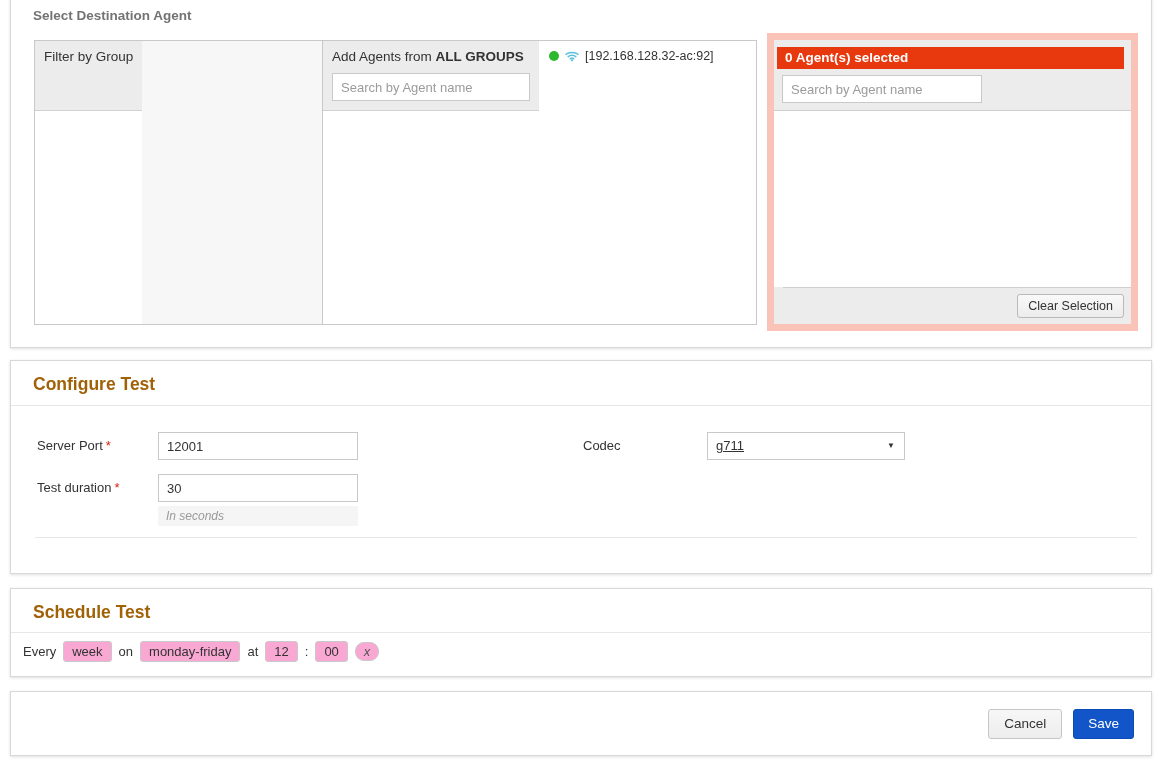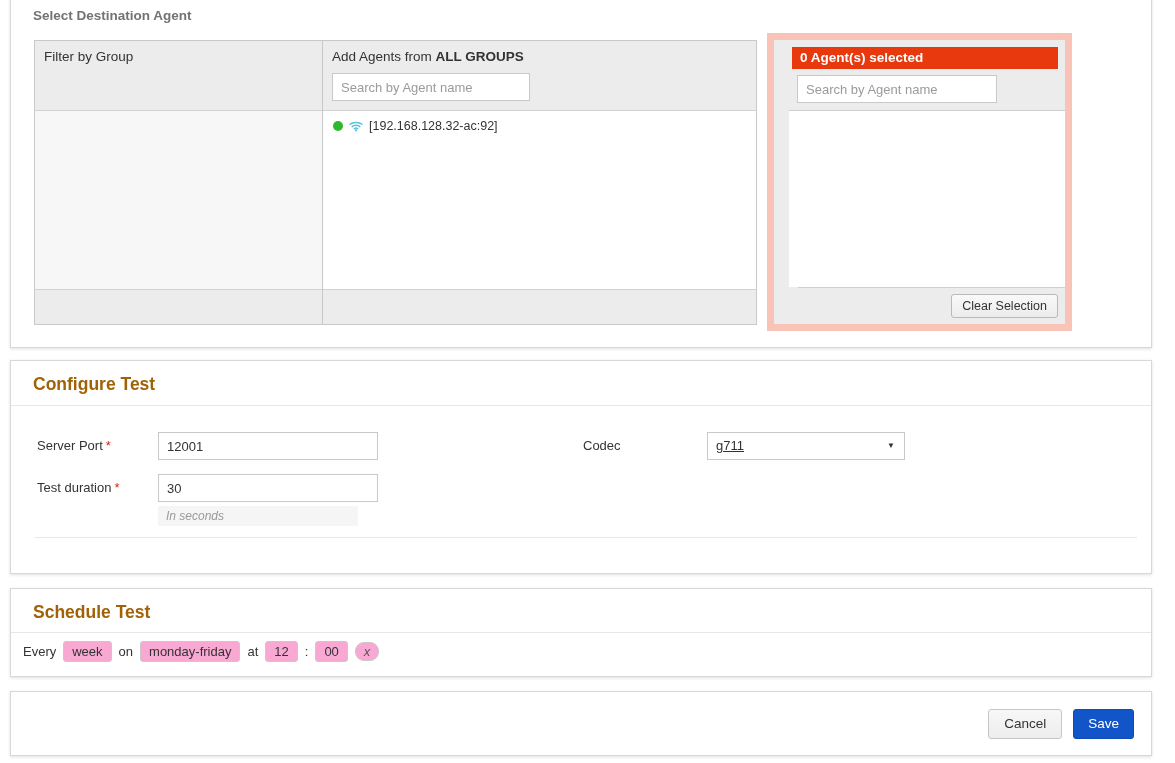--- a/index.html
+++ b/index.html
@@ -10,41 +10,41 @@
   }
   .card {
     position: absolute; left: 10px; width: 1142px; background: #fff;
     border: 1px solid #d8d8d8; box-shadow: 0 1px 3px rgba(0,0,0,0.13);
   }
 
   
   #card-select { top: -8px; height: 356px; }
   .select-title { position: absolute; left: 22px; top: 15px; font-size: 13.5px; font-weight: bold; color: #737373; }
   .agent-table { position: absolute; left: 23px; top: 47px; width: 723px; height: 285px; border: 1px solid #c9c9c9; display: flex; }
-  .col { display: flex; flex-direction: column; min-width: 0; }
+  .col { display: flex; flex-direction: row; min-width: 0; }
   .col-groups { width: 288px; border-right: 1px solid #c9c9c9; }
   .col-agents { flex: 1; }
   .col-header { height: 70px; background: #ececec; border-bottom: 1px solid #d2d2d2; padding: 8px 9px; }
   .col-header-title { font-size: 13.5px; color: #333; white-space: nowrap; }
   .search-input {
     display: block; margin-top: 9px; width: 198px; height: 28px; border: 1px solid #c9c9c9;
     padding: 0 8px; font-size: 13px; font-family: inherit; color: #333; background: #fff;
   }
   .search-input::placeholder { color: #9b9b9b; opacity: 1; }
   .col-body { flex: 1; }
   .groups-body { background: #f7f7f7; }
   .agents-body { background: #fff; padding: 8px 10px; }
   .col-footer { height: 35px; background: #ececec; border-top: 1px solid #d2d2d2; }
   .agent-item { display: flex; align-items: center; gap: 6px; font-size: 12.5px; color: #333; cursor: pointer; }
   .status-dot { width: 10px; height: 10px; border-radius: 50%; background: #2eb82e; flex: 0 0 auto; }
   .wifi-icon { display: flex; align-items: center; }
 
   .selected-panel {
-    position: absolute; left: 756px; top: 40px; width: 305px; height: 298px;
-    border: 7px solid #f9c3b8; background: #ececec; display: flex; flex-direction: column; padding-left: 15px;
+    position: absolute; left: 756px; top: 40px; width: 371px; height: 298px;
+    border: 7px solid #f9c3b8; background: #ececec; display: flex; flex-direction: column;
   }
   .sel-top { height: 70px; background: #ececec; flex: 0 0 auto; }
   .sel-banner {
     margin: 7px 7px 0 3px; height: 22px; line-height: 22px; padding: 0 8px;
     background: #e8380d; color: #fff; font-weight: bold; font-size: 13.5px;
   }
   .sel-search {
     display: block; margin: 6px 0 0 8px; width: 200px; height: 28px; border: 1px solid #c9c9c9;
     padding: 0 8px; font-size: 13px; font-family: inherit; color: #333; background: #fff;
   }
@@ -61,21 +61,21 @@
   }
 
   
   #card-configure { top: 360px; height: 214px; }
   .card-heading { position: absolute; left: 22px; top: 13px; font-size: 17.5px; font-weight: bold; color: #a16207; }
   .heading-divider { position: absolute; left: 0; right: 0; border-top: 1px solid #e7e7e7; }
   #card-configure .heading-divider { top: 44px; }
   .form-label { position: absolute; height: 28px; line-height: 28px; font-size: 13px; color: #333; white-space: nowrap; }
   .req { color: #d9230f; margin-left: 3px; }
   .text-input {
-    position: absolute; width: 220px; height: 28px; border: 1px solid #c9c9c9;
+    position: absolute; width: 200px; height: 28px; border: 1px solid #c9c9c9;
     padding: 0 8px; font-size: 13px; font-family: inherit; color: #333; background: #fff;
   }
   #server-port-label { left: 26px; top: 71px; }
   #server-port-input { left: 147px; top: 71px; }
   #codec-label { left: 572px; top: 71px; }
   .select-box {
     position: absolute; left: 696px; top: 71px; width: 198px; height: 28px; border: 1px solid #c9c9c9;
     background: #fff; font-size: 13px; line-height: 26px; padding: 0 8px; cursor: pointer; text-decoration: underline;
   }
   .select-arrow { position: absolute; right: 9px; top: 0; font-size: 8px; line-height: 26px; color: #333; }

